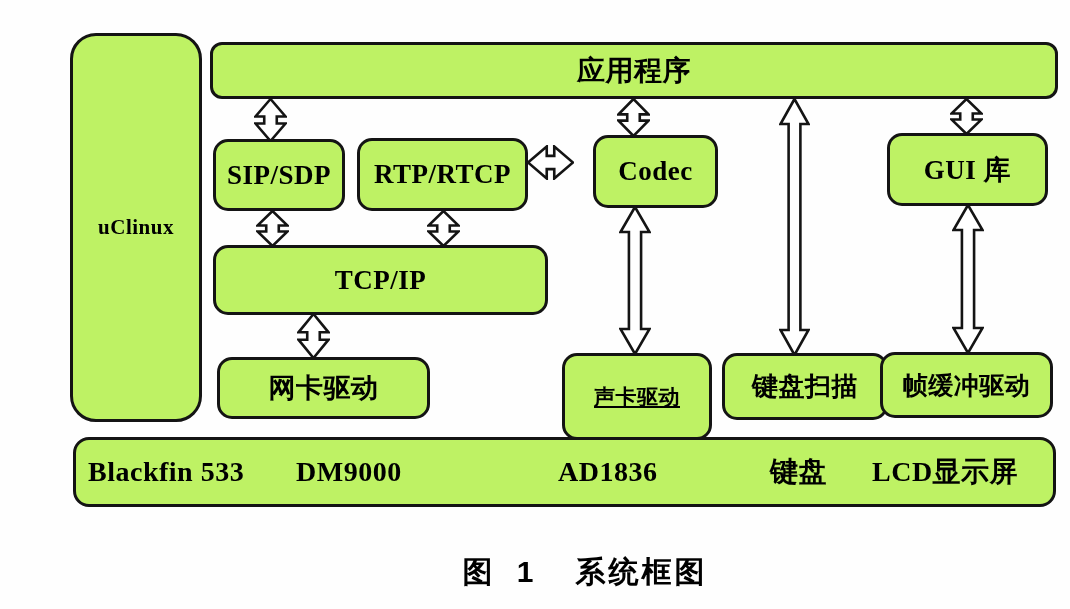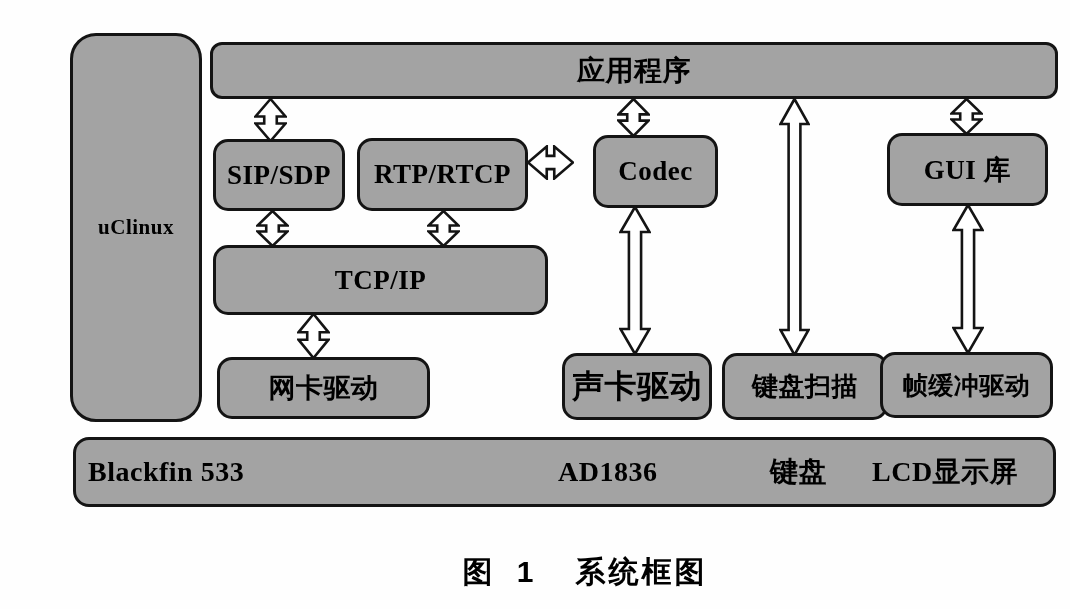--- a/index.html
+++ b/index.html
@@ -6,42 +6,42 @@
   .canvas{
     position:relative;
     width:1070px;height:609px;
     background:#fefefe;
     font-family:"Liberation Serif","DejaVu Serif",serif;
     color:#000;
     overflow:hidden;
   }
   .box{
     position:absolute;
-    background:#a3a3a3;
+    background:#bef264;
     border:3px solid #141414;
     border-radius:15px;
     display:flex;
     align-items:center;
     justify-content:center;
     font-size:27px;
     font-weight:600;
     letter-spacing:0.5px;
     box-sizing:border-box;
     white-space:nowrap;
   }
   
   #uclinux-box{left:70px;top:33px;width:132px;height:389px;border-radius:26px;font-size:21px;text-align:right;}
   #application-box{left:210px;top:42px;width:848px;height:57px;border-radius:12px;font-size:28px;}
   #sipsdp-box{left:213px;top:139px;width:132px;height:72px;}
   #rtprtcp-box{left:357px;top:138px;width:171px;height:73px;}
   #codec-box{left:573px;top:135px;width:125px;height:73px;margin-left:20px;}
   #guilib-box{left:887px;top:133px;width:161px;height:73px;}
   #tcpip-box{left:213px;top:245px;width:335px;height:70px;}
   #netdriver-box{left:217px;top:357px;width:213px;height:62px;}
-  #sounddriver-box{left:562px;top:353px;width:150px;height:67px;font-size:32px;}
+  #sounddriver-box{left:562px;top:353px;width:150px;height:87px;font-size:21px;text-decoration:underline;}
   #keyboardscan-box{left:722px;top:353px;width:166px;height:67px;font-size:26px;}
   #framebuffer-box{left:880px;top:352px;width:173px;height:66px;font-size:25px;}
   
   #hardware-box{left:73px;top:437px;width:983px;height:70px;border-radius:16px;justify-content:flex-start;}
   .hw-label{position:absolute;top:50%;transform:translateY(-50%);font-size:28px;font-weight:600;}
   .hw-0{left:12px;}
   .hw-1{left:220px;}
   .hw-2{left:482px;}
   .hw-3{left:694px;}
   .hw-4{left:796px;}
@@ -105,20 +105,21 @@
   </div>
   <div class="box" id="keyboardscan-box">
     <span>键盘扫描</span>
   </div>
   <div class="box" id="framebuffer-box">
     <span>帧缓冲驱动</span>
   </div>
 
   <div class="box" id="hardware-box">
     <span class="hw-label hw-0">Blackfin 533</span>
+    <span class="hw-label hw-1">DM9000</span>
     <span class="hw-label hw-2">AD1836</span>
     <span class="hw-label hw-3">键盘</span>
     <span class="hw-label hw-4">LCD显示屏</span>
   </div>
 
   <div class="arrow" id="arrow-app-sipsdp">
       <svg width="33" height="44" viewBox="0 0 33 44">
         <polygon points="16.5,1 1.5,18.48 10.23,18.48 10.23,25.52 1.5,25.52 16.5,43 31.5,25.52 22.77,25.52 22.77,18.48 31.5,18.48" fill="#ffffff" stroke="#141414" stroke-width="2.6" stroke-linejoin="miter"></polygon>
       </svg>
     </div>

